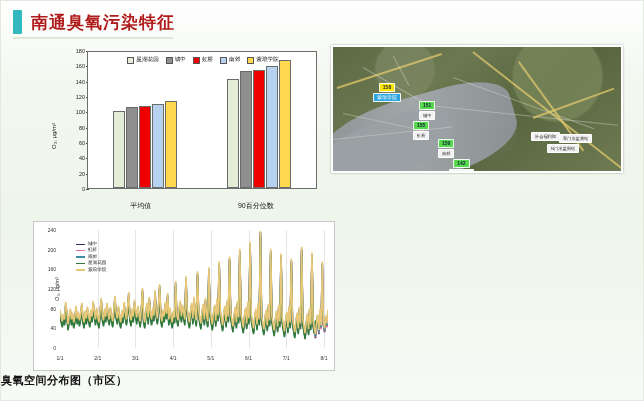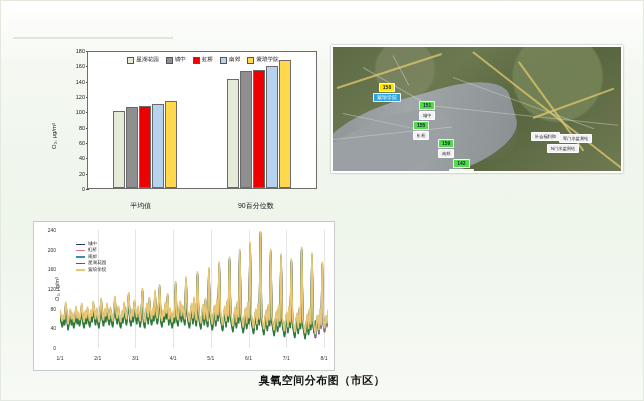--- a/index.html
+++ b/index.html
@@ -115,29 +115,33 @@
   .lc-leg-line{width:9px;height:1.4px;display:inline-block;}
 
   
   #annotation{
     position:absolute;left:385px;top:243px;width:240px;
     font-family:"Liberation Serif","DejaVu Serif",serif;
     font-size:12.5px;color:#111;line-height:19px;
   }
   
   #caption{
-    position:absolute;left:0;right:0;top:372px;text-align:center;
+    position:absolute;left:0;right:0;top:372px;text-align:left;
     font-size:11px;font-weight:bold;color:#111;letter-spacing:.5px;
   }
 </style>
 </head>
 <body>
 
 <div id="slide">
 
+  <div class="title-wrap">
+    <div class="title-bar"></div>
+    <div class="title-text">南通臭氧污染特征</div>
+  </div>
   <div class="title-underline"></div>
 
   <div id="barchart">
     <div class="bc-ylabel">O₃, μg/m³</div>
     <div id="bc-yticks">
         <div class="bc-ytick" style="top: 142px;">0</div>
         <div class="bc-tickmark" style="top: 142px;"></div>
         <div class="bc-ytick" style="top: 126.667px;">20</div>
         <div class="bc-tickmark" style="top: 126.667px;"></div>
         <div class="bc-ytick" style="top: 111.333px;">40</div>

